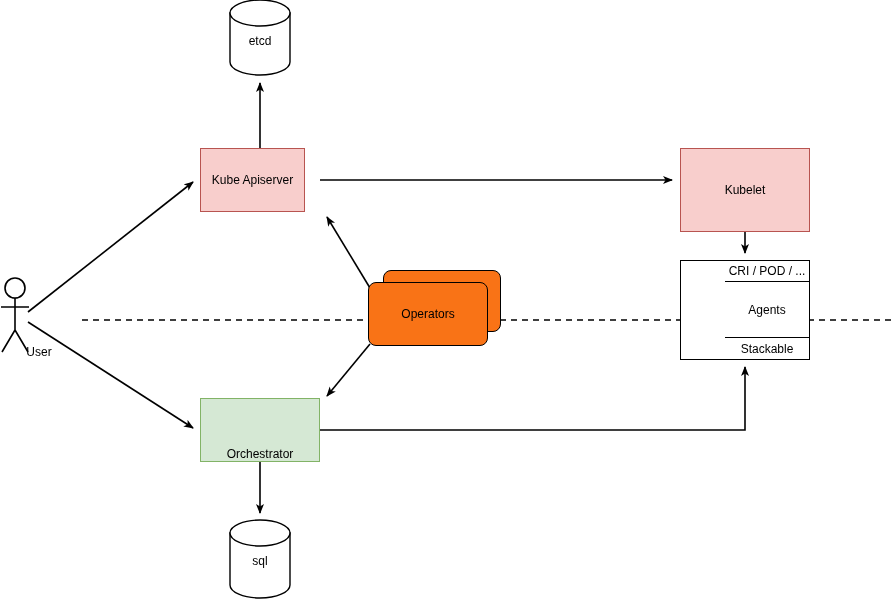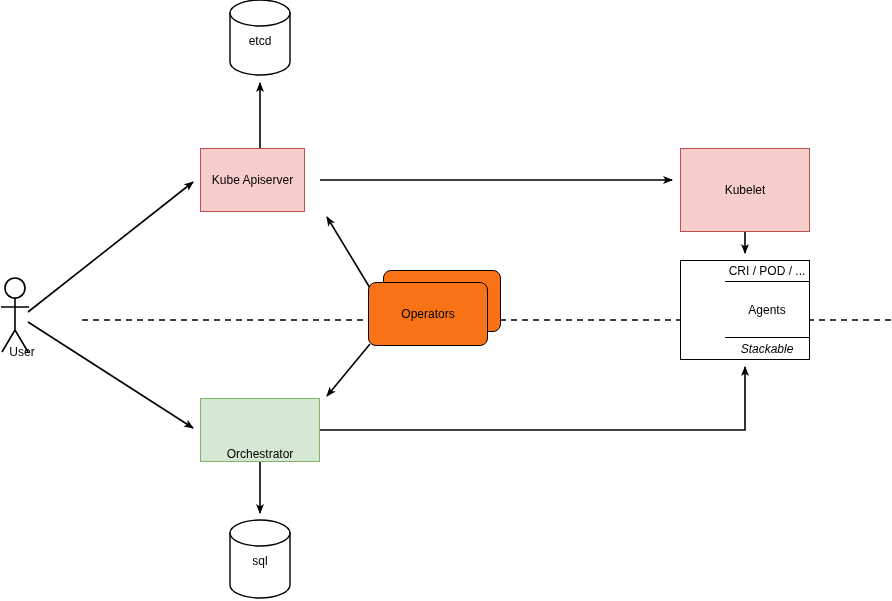--- a/index.html
+++ b/index.html
@@ -68,21 +68,20 @@
   #agents-node .seg-top {
     height: 21px;
     border-bottom: 1px solid #000000;
   }
   #agents-node .seg-mid {
     flex: 1 1 auto;
     border-bottom: 1px solid #000000;
   }
   #agents-node .seg-bot {
     height: 21px;
-    font-style: italic;
   }
   
   #operators-node {
     position: absolute;
     left: 368px;
     top: 270px;
     width: 134px;
     height: 78px;
   }
   #operators-node .card {
@@ -112,21 +111,21 @@
   
   #user-node {
     position: absolute;
     left: 0px;
     top: 275px;
     width: 60px;
     height: 90px;
   }
   #user-node .label {
     position: absolute;
-    left: 0px;
+    left: 17px;
     top: 70px;
     width: 44px;
     text-align: center;
     font-size: 12px;
     color: #000000;
     font-family: "Liberation Sans", sans-serif;
   }
 </style>
 </head>
 <body>

